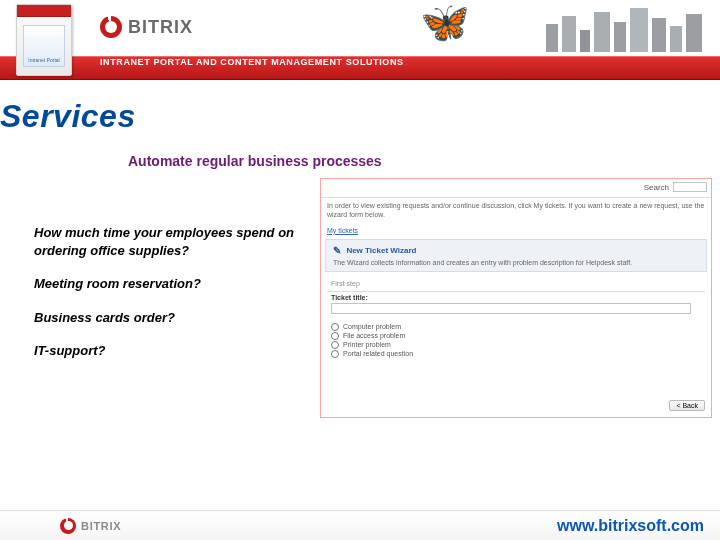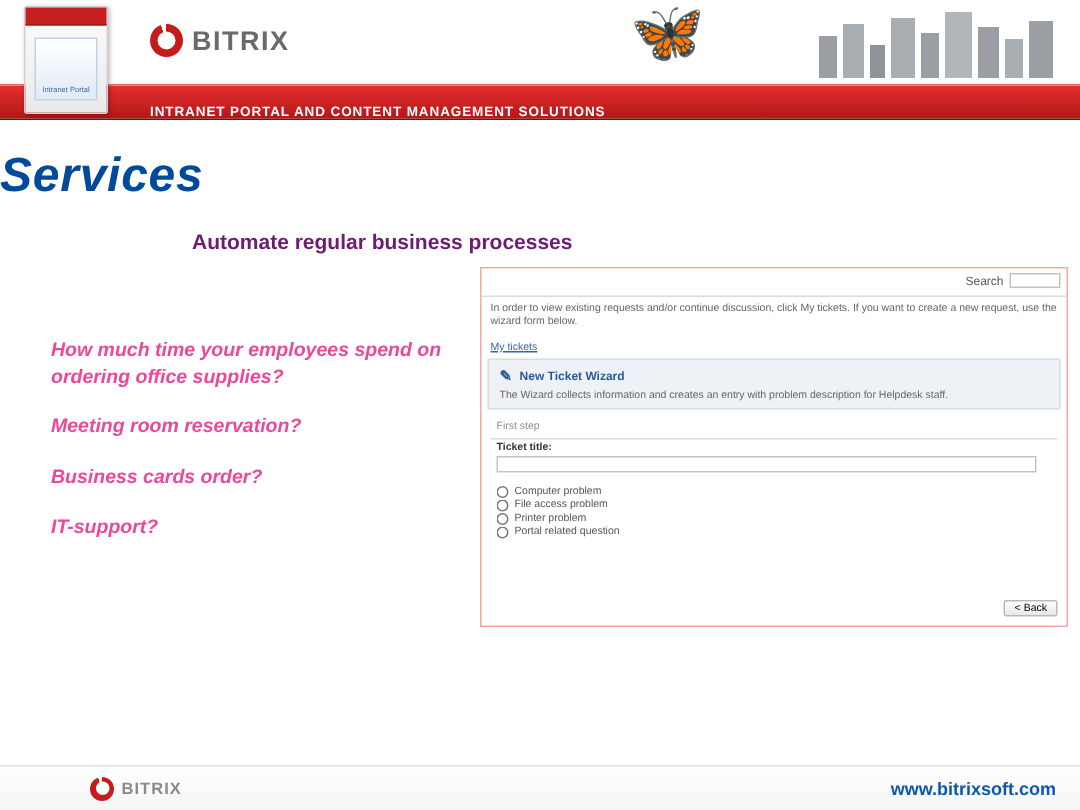--- a/index.html
+++ b/index.html
@@ -34,32 +34,32 @@
       linear-gradient(#9aa0a5,#9aa0a5) 54px 8px/16px 40px no-repeat,
       linear-gradient(#8a8f94,#8a8f94) 74px 18px/12px 30px no-repeat,
       linear-gradient(#a4aab0,#a4aab0) 90px 4px/18px 44px no-repeat,
       linear-gradient(#8a8f94,#8a8f94) 112px 14px/14px 34px no-repeat,
       linear-gradient(#9aa0a5,#9aa0a5) 130px 22px/12px 26px no-repeat,
       linear-gradient(#8a8f94,#8a8f94) 146px 10px/16px 38px no-repeat;
   }
   .red-band {
     height:24px; background: linear-gradient(#e23030,#b51616);
     border-top:1px solid #f26a6a; border-bottom:1px solid #7d0e0e;
-    display:flex; align-items:flex-end; padding-left:100px;
+    display:flex; align-items:flex-start; padding-left:100px;
   }
   .red-band span { color:#fff; font-size:9px; font-weight:bold; letter-spacing:.6px; }
 
   
   .title {
     text-align:left; font-size:32px; font-weight:bold; font-style:italic;
     color:#004a9c; margin-top:18px; letter-spacing:.5px;
   }
   .subtitle { font-size:14px; font-weight:bold; color:#701a75; margin:18px 0 0 128px; }
   .left-col {
-    position:absolute; left:34px; top:224px; width:290px; font-size:13px; color:#ec4899;
+    position:absolute; left:34px; top:224px; width:290px; font-size:13px; color:#000000;
     line-height:1.35; font-style:italic; font-weight:bold;
   }
   .left-col p { margin-bottom:16px; }
 
   
   .panel {
     position:absolute; left:320px; top:178px; width:392px; height:240px;
     background:#fff; border:1px solid #fca5a5; font-size:8px; color:#555;
     overflow:hidden;
   }
@@ -93,21 +93,21 @@
   .footer {
     position:absolute; left:0; bottom:0; width:720px; height:30px;
     border-top:1px solid #e0e0e0; background:linear-gradient(#fff,#f5f5f5);
     display:flex; align-items:center; justify-content:space-between; padding:0 16px 0 60px;
   }
   .footer .flogo { display:flex; align-items:center; gap:5px;}
   .footer .flogo .mark{ width:16px;height:16px;border-radius:50%;
     background: conic-gradient(#c71a1a 0 340deg, transparent 340deg 360deg); position:relative;}
   .footer .flogo .mark::after{content:"";position:absolute;inset:3.5px;border-radius:50%;background:#fff;}
   .footer .flogo .t{font-size:11px;font-weight:bold;color:#8a8a8a;letter-spacing:.7px;}
-  .footer .url{ font-size:12px; color:#0a58b4; font-weight:bold; }
+  .footer .url{ font-size:16px; color:#0a58b4; font-weight:bold; }
 </style>
 </head>
 <body>
 
 <div class="header">
   <div class="header-top">
     <div class="product-box">
       <div class="top-strip"></div>
       <div class="face">Intranet Portal</div>
     </div>

